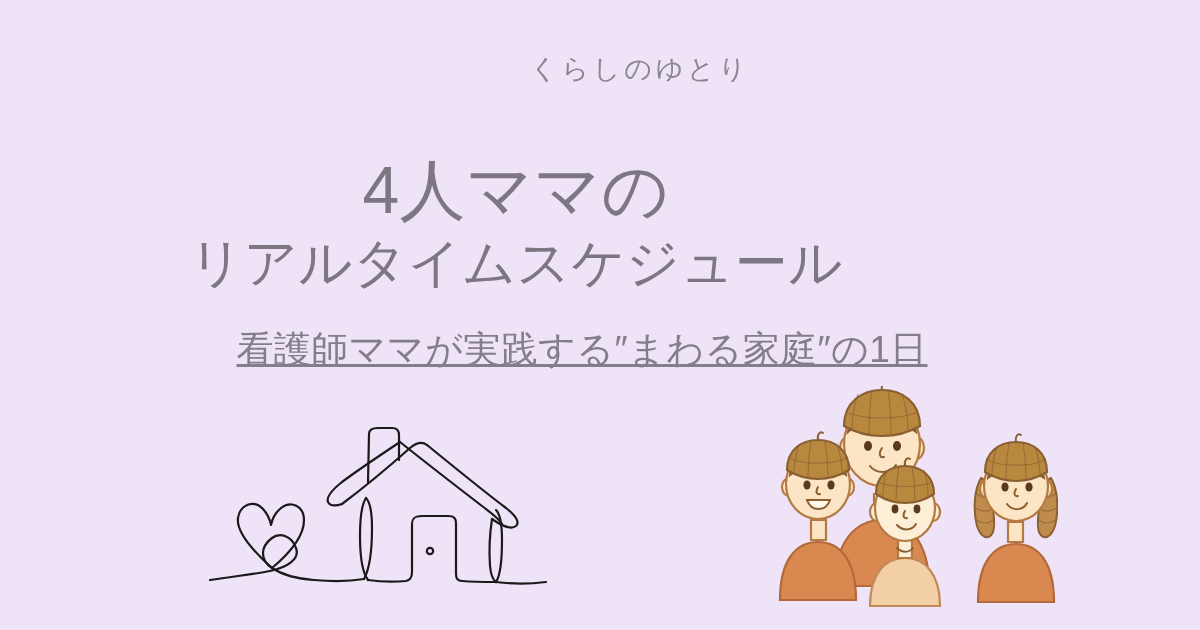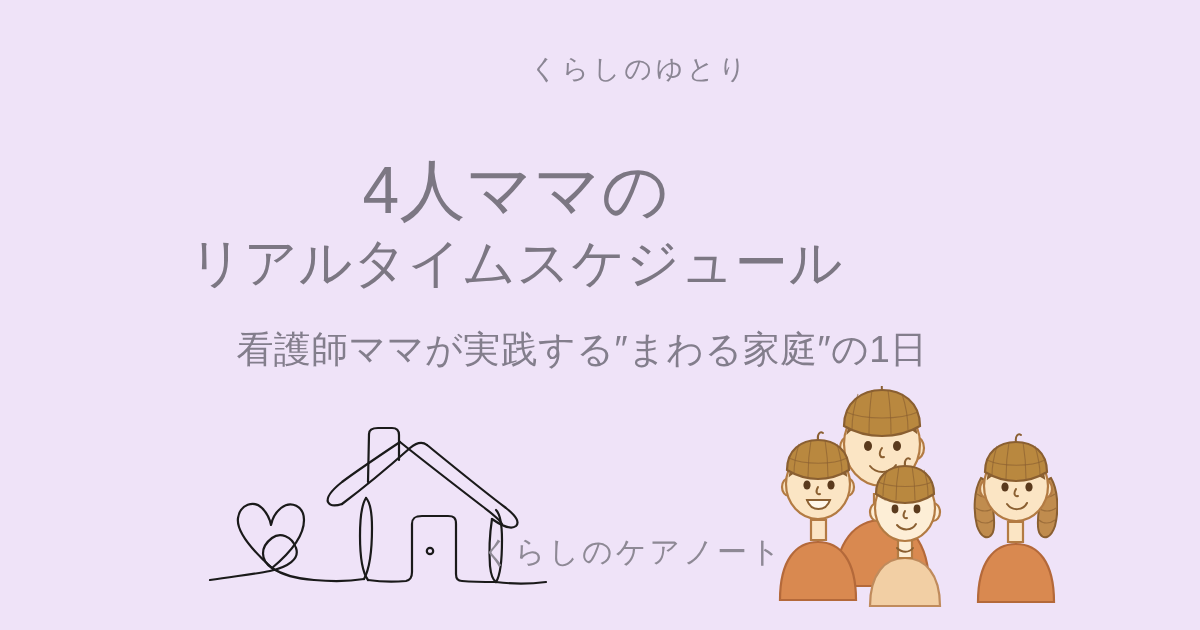--- a/index.html
+++ b/index.html
@@ -35,20 +35,21 @@
   .title .l1{display:block;font-size:66px;}
   .title .l2{display:block;font-size:53px;}
   .subtitle{
     position:absolute;top:327px;left:0;width:1164px;
     text-align:center;
     font-size:37px;
     color:#837e8c;
     letter-spacing:.01em;
     line-height:1.25;
     font-weight:400;
+    text-decoration:underline;
   }
 
   
   .logo{
     position:absolute;left:196px;top:408px;width:560px;height:200px;
   }
   .logo svg{display:block;}
   .logo-text{
     position:absolute;left:285px;top:124px;
     font-size:30px;
@@ -126,21 +127,20 @@
         <path d="M172 172 C186 174 198 174 210 173
                  C214 172 216 170 216 164
                  L216 116 C216 110 219 108 226 108
                  L252 108 C258 108 260 110 260 116
                  L260 166 C260 171 262 173 266 173
                  C278 174 288 174 300 174"></path>
 
         <circle cx="234" cy="143" r="3.2"></circle>
       </g>
     </svg>
-    <div class="logo-text">くらしのケアノート</div>
   </div>
 
   <div class="family">
     <svg width="280" height="222" viewBox="0 0 280 222">
       <defs>
         <style>
           .sk{fill:#fbe5c4;stroke:#b37b43;stroke-width:2.2;}
           .skl{fill:#fdeed6;stroke:#b37b43;stroke-width:2.2;}
           .hr{fill:#c08c4e;stroke:#8a5f31;stroke-width:2;}
           .cp{fill:#b9883f;stroke:#8a5f31;stroke-width:2.2;}

